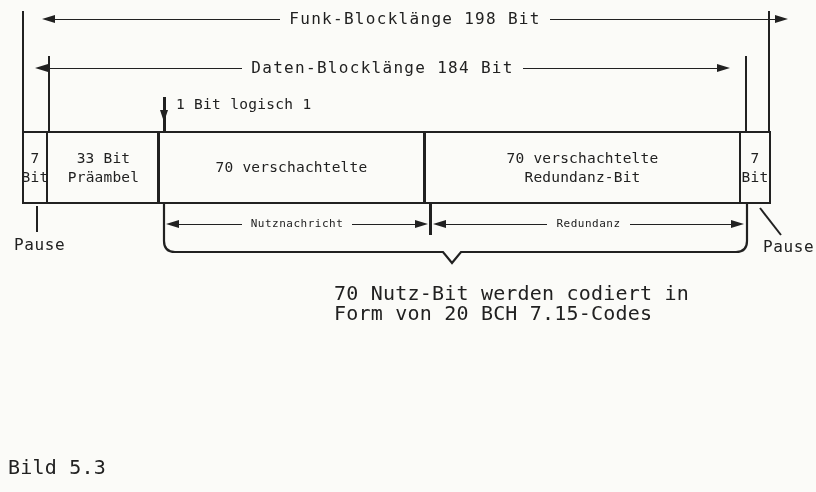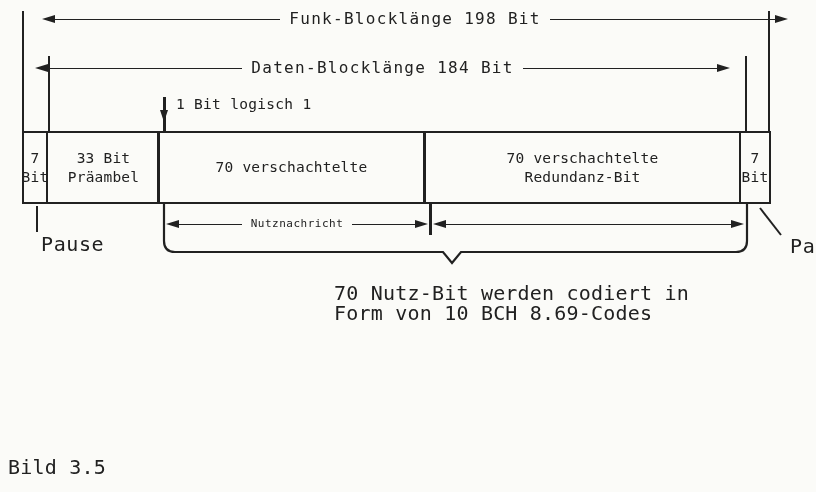--- a/index.html
+++ b/index.html
@@ -22,21 +22,21 @@
   .ahl{border-top:4.5px solid transparent;border-bottom:4.5px solid transparent;border-right:13px solid var(--ink);}
   .ahr{border-top:4.5px solid transparent;border-bottom:4.5px solid transparent;border-left:13px solid var(--ink);}
   .dlabel{padding:0 9px;white-space:nowrap;font-size:16px;letter-spacing:1.3px;line-height:16px;}
   .dim.small .dlabel{font-size:11px;letter-spacing:.5px;}
   
   .vl{position:absolute;width:2px;background:var(--ink);}
   
   .downarrow{position:absolute;width:0;height:0;border-left:4.5px solid transparent;border-right:4.5px solid transparent;border-top:12px solid var(--ink);}
   
   .lbl{position:absolute;white-space:nowrap;font-size:14.5px;letter-spacing:.3px;line-height:17px;}
-  .lbl.pause{font-size:20px;letter-spacing:.6px;margin-left:27px;}
+  .lbl.pause{font-size:16px;letter-spacing:.6px;}
   
   .boxrow{
     position:absolute;left:22px;top:131px;width:749px;height:73px;
     display:flex;border:2.5px solid var(--ink);box-sizing:border-box;
     background:var(--paper);
   }
   .cell{display:flex;align-items:center;justify-content:center;box-sizing:border-box;border-right:2.5px solid var(--ink);}
   .cell:last-child{border-right:none;}
   .cell .ctext{font-size:14.5px;line-height:19px;letter-spacing:.2px;text-align:center;white-space:nowrap;}
   .cell.narrow .ctext{text-align:center;}
@@ -121,35 +121,36 @@
     <span class="ah ahl"></span>
     <span class="dline"></span>
     <span class="dlabel">Nutznachricht</span>
     <span class="dline"></span>
     <span class="ah ahr"></span>
   </div>
 
   <div class="dim small" style="left:433px;top:216px;width:311px;">
     <span class="ah ahl"></span>
     <span class="dline"></span>
+    <span class="dlabel">Redundanz</span>
     <span class="dline"></span>
     <span class="ah ahr"></span>
   </div>
 
   <div class="vl" style="left:36px;top:206px;height:26px;"></div>
   <div class="lbl pause" style="left:14px;top:236px;">Pause</div>
   <div class="lbl pause" style="left:763px;top:238px;">Pause</div>
 
   <svg class="lines-svg" width="816" height="492" viewBox="0 0 816 492">
     <path d="M164,204 L164,241 Q164,252 175,252 L443,252 L452,263 L461,252 L736,252 Q747,252 747,241 L747,204" fill="none" stroke="#212121" stroke-width="2.2"></path>
     <path d="M760,208 L781,235" fill="none" stroke="#212121" stroke-width="2"></path>
   </svg>
 
   <div class="note">
     <div>70 Nutz-Bit werden codiert in</div>
-    <div>Form von 10 BCH 8.69-Codes</div>
+    <div>Form von 20 BCH 7.15-Codes</div>
   </div>
 
   <div class="caption">
-    <span>Bild 3.5</span>
+    <span>Bild 5.3</span>
   </div>
 
 </div>
 
 </body></html>

